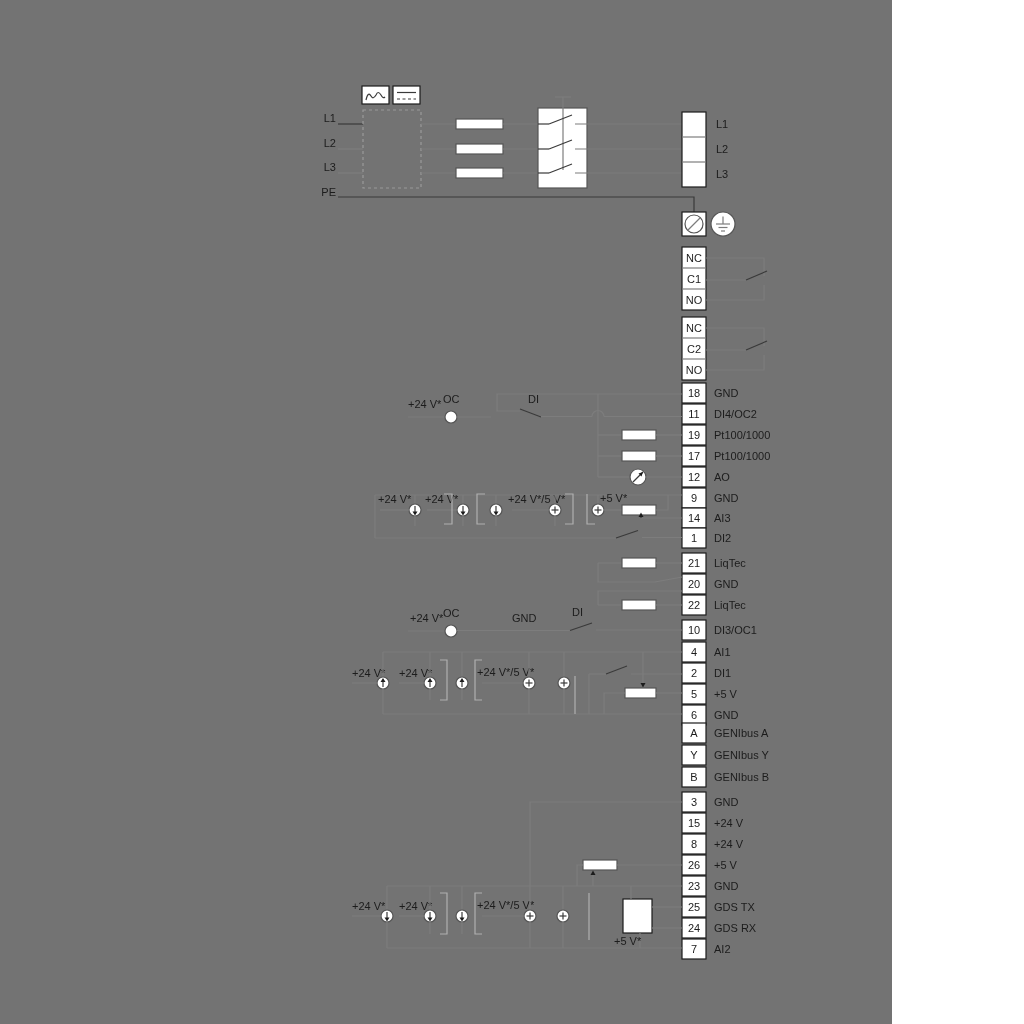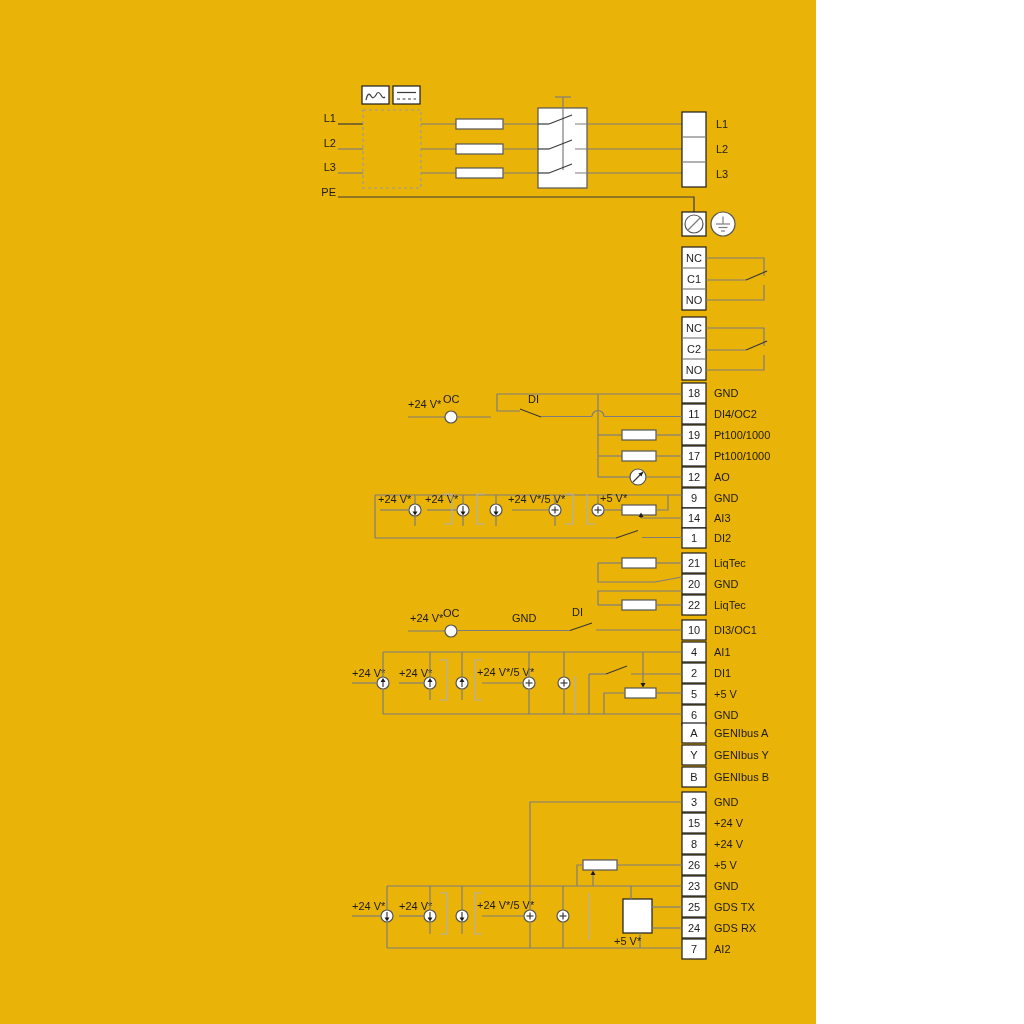--- a/index.html
+++ b/index.html
@@ -1,16 +1,16 @@
 <!DOCTYPE html>
 <html><head>
 <meta charset="utf-8">
 <style>
   html,body{margin:0;padding:0;background:#ffffff;}
-  .stage{width:816px;height:1024px;position:relative;background:#eab308;overflow:hidden;}
+  .stage{width:892px;height:1024px;position:relative;background:#737373;overflow:hidden;}
   svg{display:block;}
   text{font-family:"Liberation Sans","DejaVu Sans",sans-serif;font-size:11px;fill:#1c1c1c;}
   .tnum{text-anchor:middle;}
   .lbl-right{text-anchor:start;}
   .lbl-left{text-anchor:end;}
   .wire{stroke:#7d7d7d;stroke-width:1.2;fill:none;}
   .wire-dk{stroke:#3a3a3a;stroke-width:1.2;fill:none;}
   .comp{stroke:#555;stroke-width:1.2;fill:#fff;}
   .box{stroke:#1c1c1c;stroke-width:1.2;fill:#fff;}
   .bracket{stroke:#b0b0b0;stroke-width:1.2;fill:none;}

